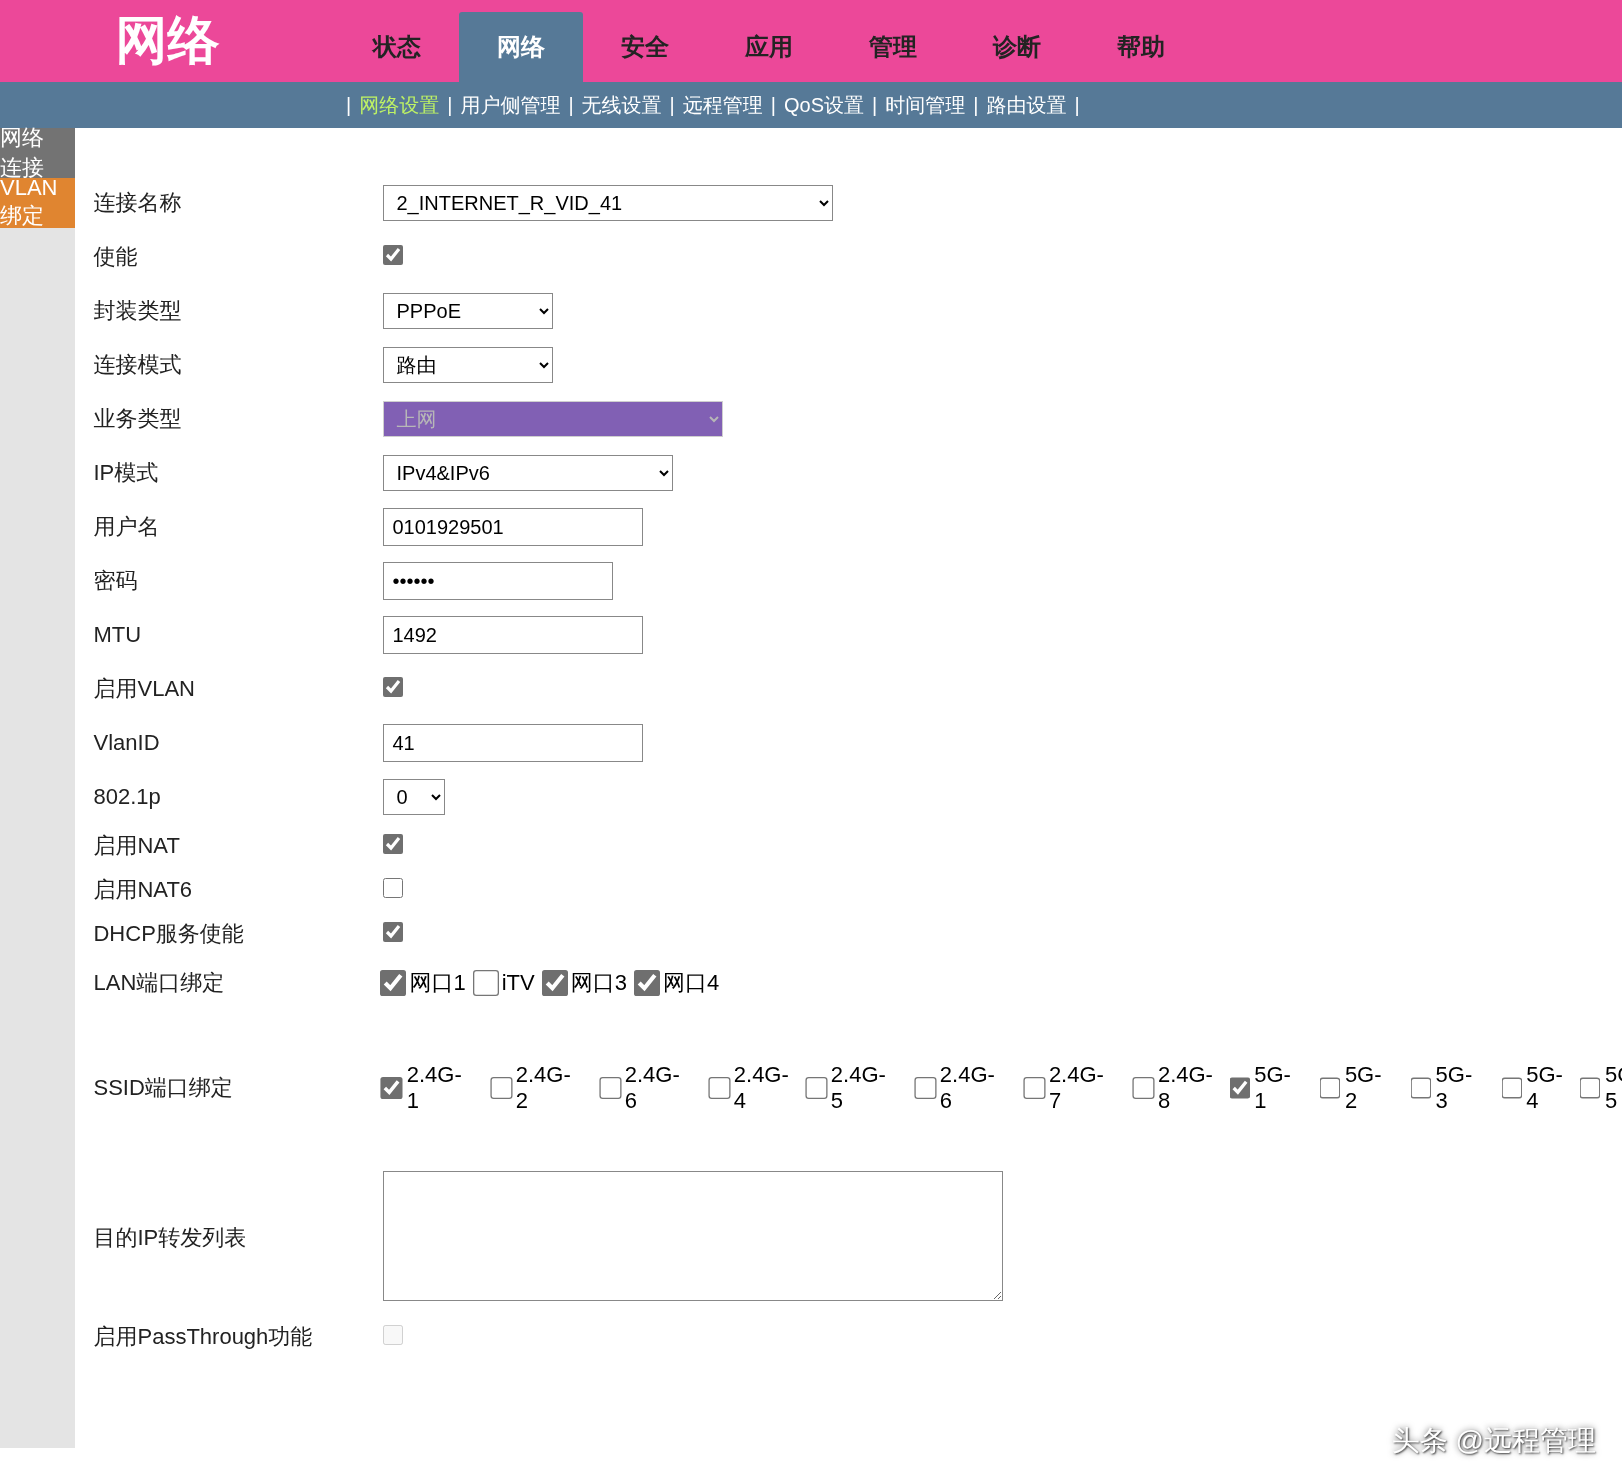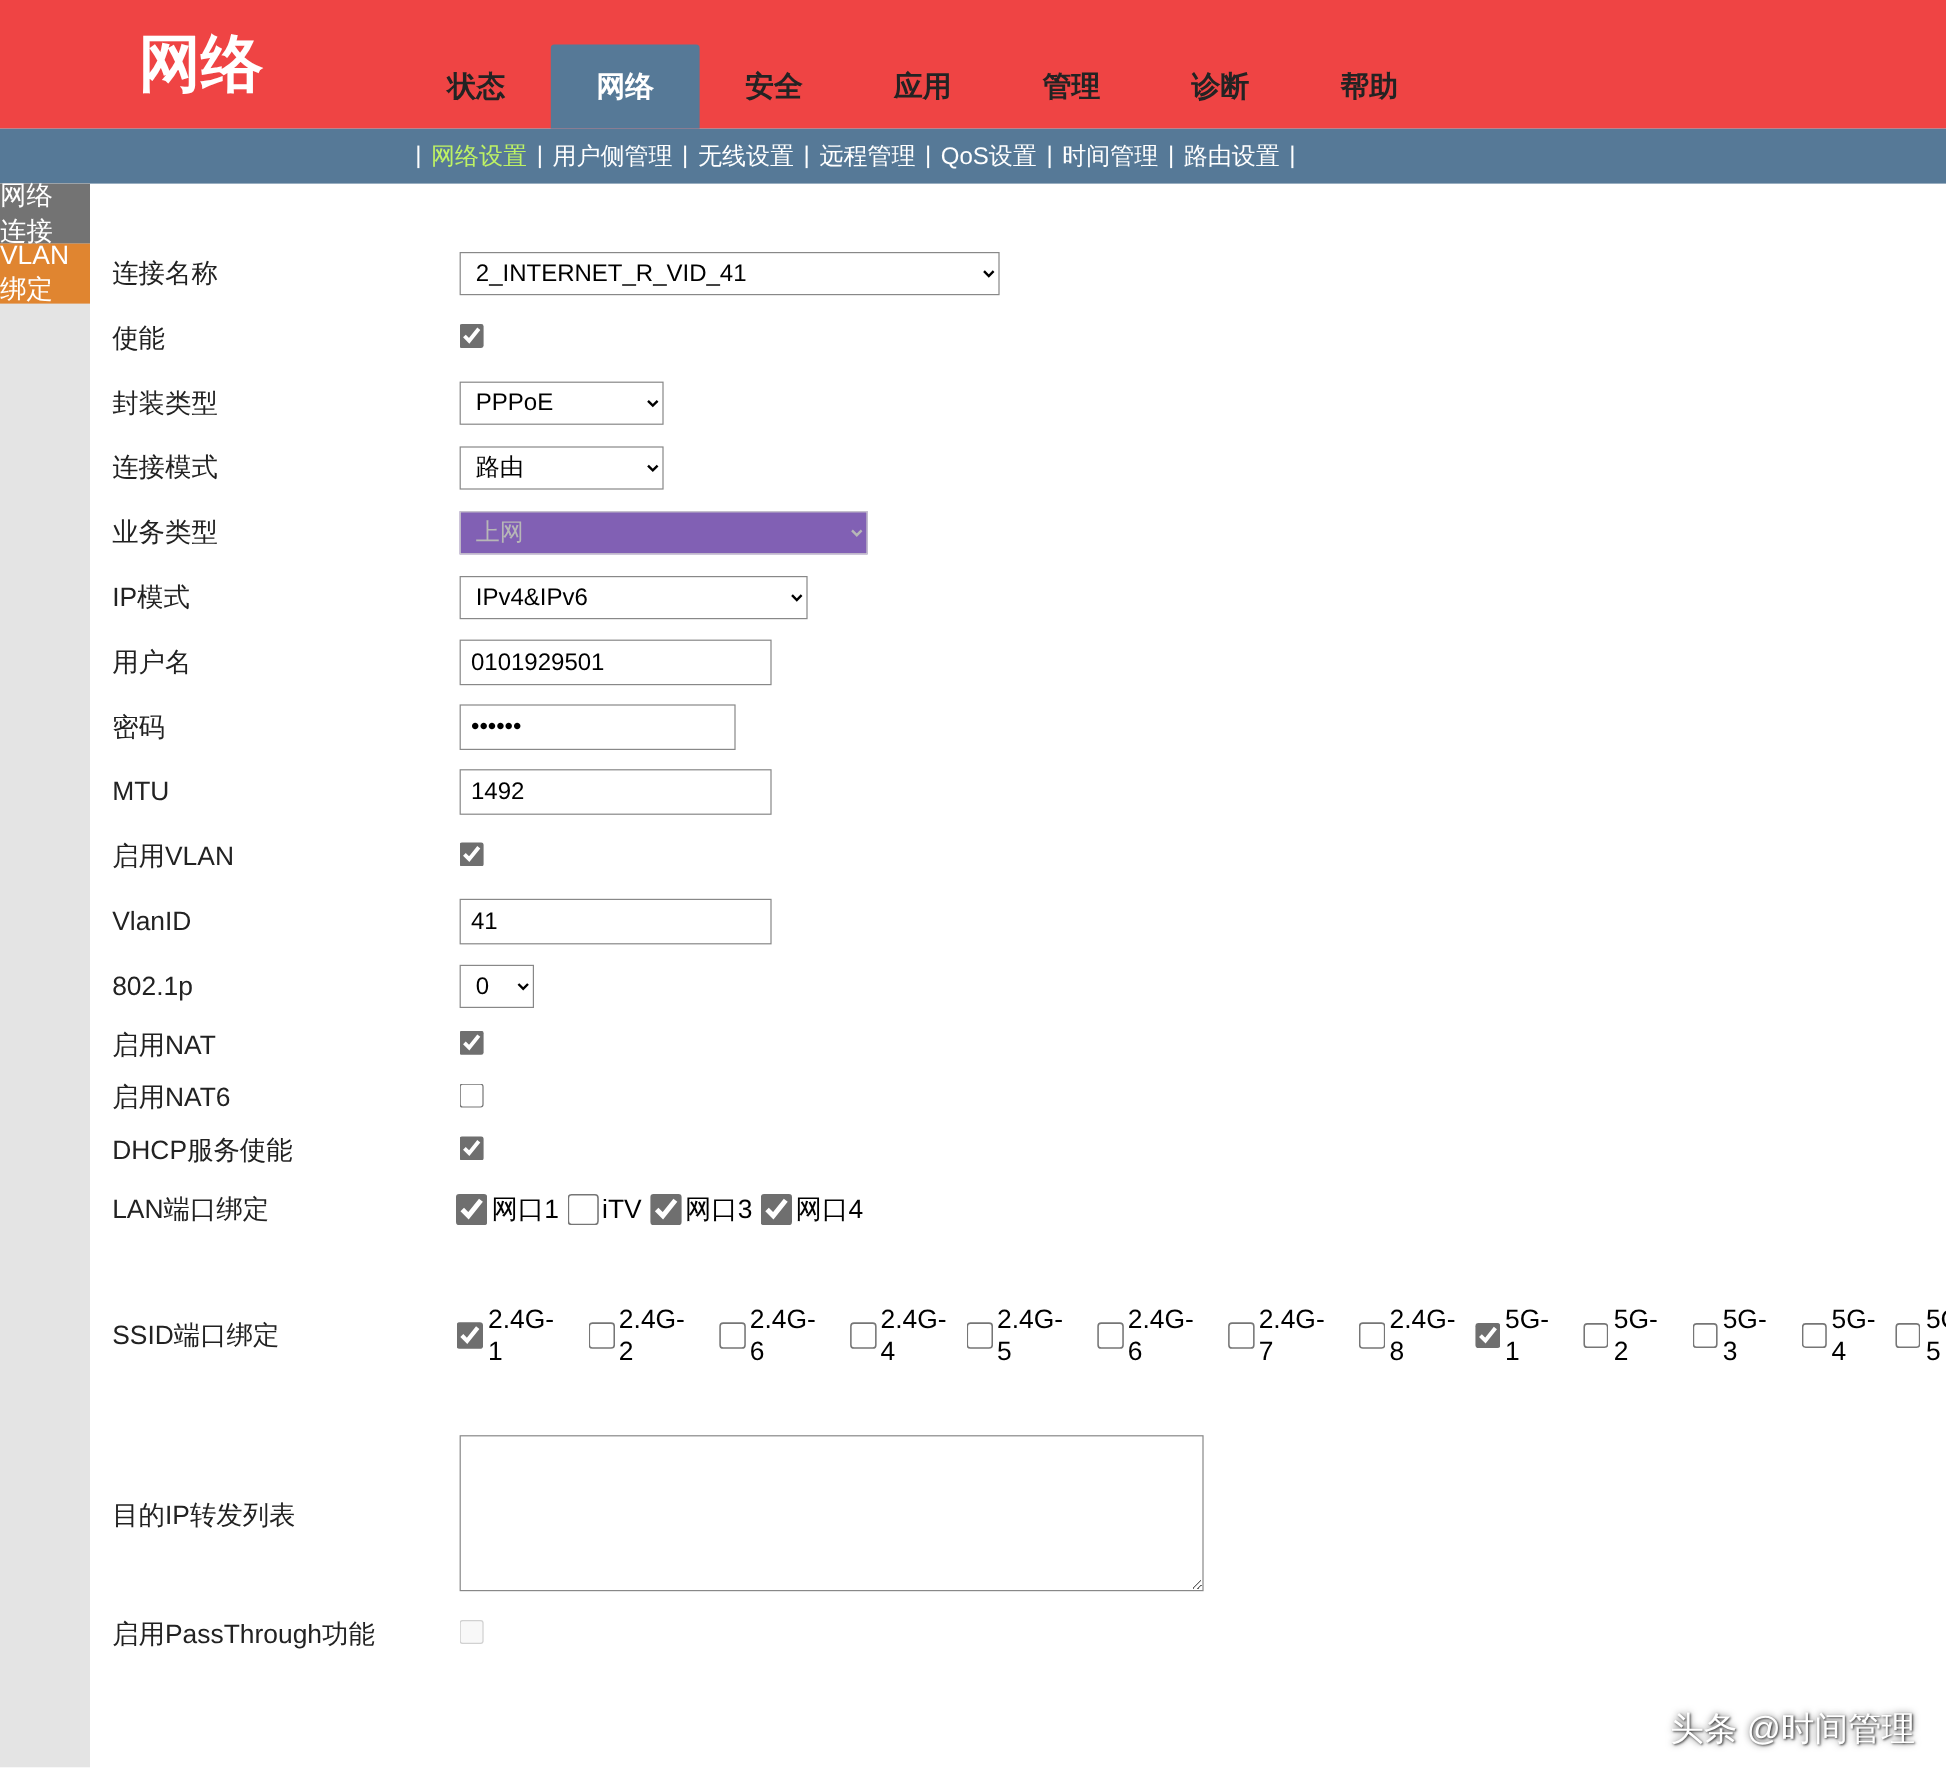--- a/index.html
+++ b/index.html
@@ -3,22 +3,22 @@
 <meta charset="utf-8">
 <style>
 * { margin: 0; padding: 0; box-sizing: border-box; }
 body {
   font-family: "Microsoft YaHei", Arial, sans-serif;
   font-size: 18px;
   background: #fff;
   width: 1622px;
 }
 .header-bar {
-  background: #ef4444;
-  height: 107px;
+  background: #ec4899;
+  height: 82px;
   display: flex;
   align-items: stretch;
   position: relative;
 }
 .logo-area {
   width: 335px;
   display: flex;
   align-items: center;
   justify-content: center;
   color: #fff;
@@ -389,13 +389,13 @@
     <div class="form-row">
       <div class="form-label">启用PassThrough功能</div>
       <div class="form-ctrl">
         <input type="checkbox" class="light" disabled="" id="cb-pt" style="">
       </div>
     </div>
 
   </div>
 </div>
 
-<div class="watermark">头条 @时间管理</div>
+<div class="watermark">头条 @远程管理</div>
 
 </body></html>

